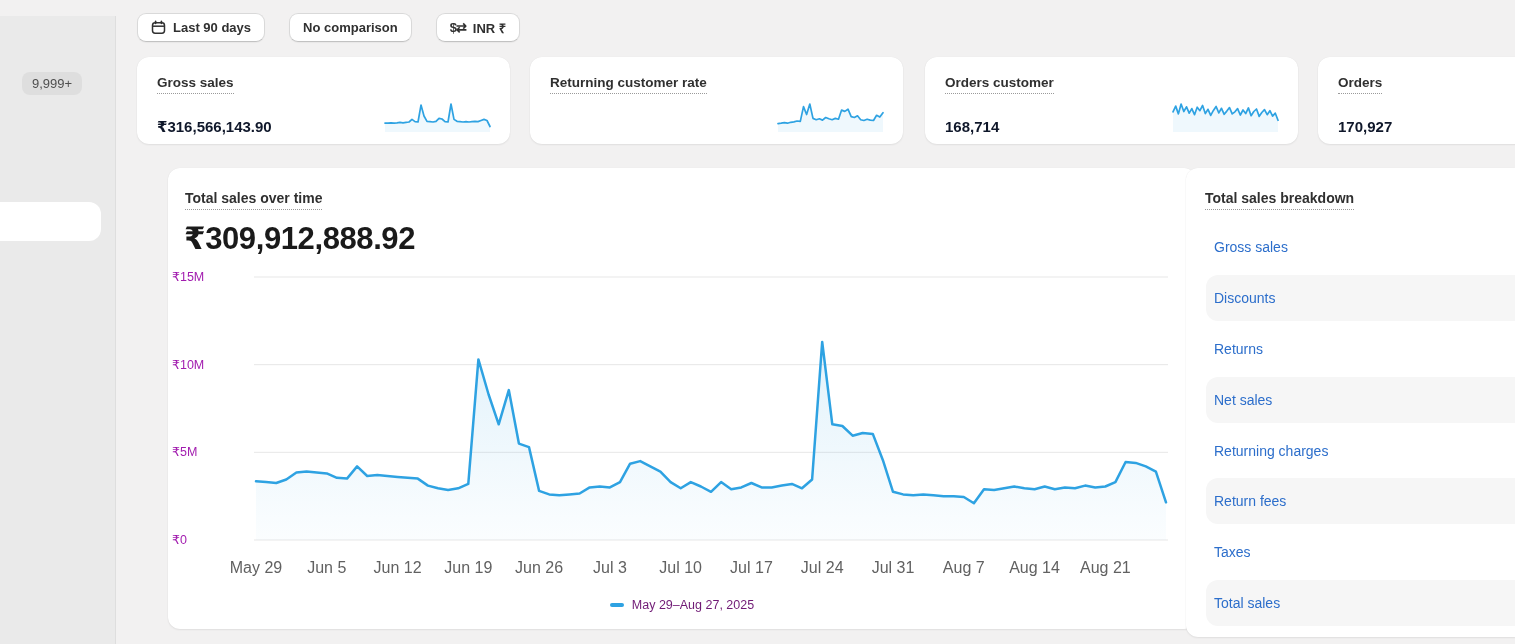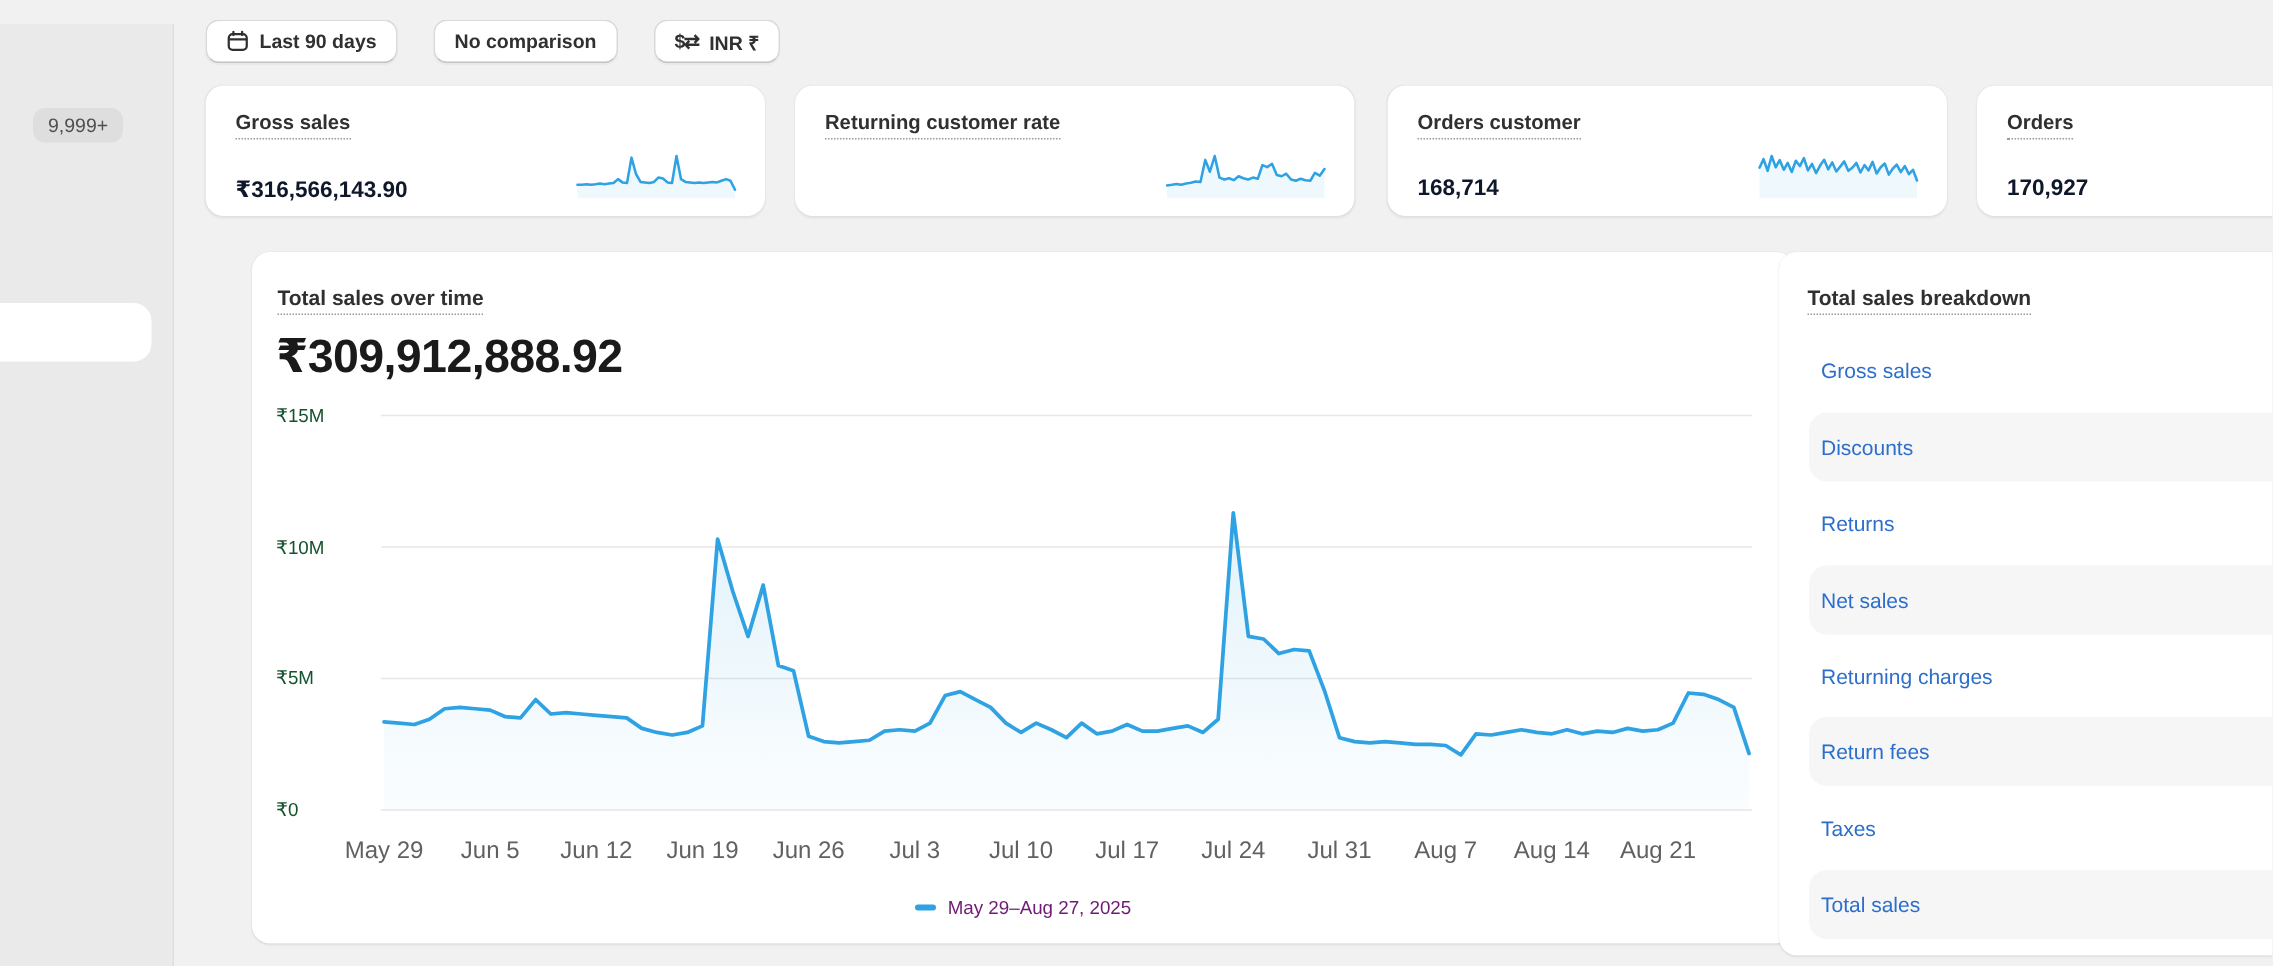--- a/index.html
+++ b/index.html
@@ -62,21 +62,21 @@
   .card-title {
     display: inline-block; margin: 22px 0 0 17px; font-size: 14px; font-weight: 650;
     color: #303030; border-bottom: 1px dotted #9a9a9a; padding-bottom: 3px;
   }
   .chart-big-value {
     margin: 10px 0 0 16px; font-size: 31px; font-weight: 700; letter-spacing: -0.4px; color: #1a1a1a;
   }
 
   .main-chart-svg { position: absolute; left: 86px; top: 92px; width: 914px; height: 300px; }
   .y-axis-label {
-    position: absolute; left: 16px; width: 64px; font-size: 12.5px; color: #14532d; height: 16px;
+    position: absolute; left: 4px; width: 64px; font-size: 12.5px; color: #a21caf; height: 16px;
   }
   .x-axis-row { position: absolute; left: 86px; top: 391px; width: 914px; height: 18px; }
   .x-axis-label {
     position: absolute; transform: translateX(-50%); font-size: 16px; color: #616161; white-space: nowrap;
   }
   .legend { position: absolute; left: 0; top: 430px; width: 100%; display: flex; justify-content: center; align-items: center; gap: 8px; }
   .legend-dash { width: 14px; height: 3.5px; border-radius: 2px; background: #2ea2e2; }
   .legend-label { font-size: 12.5px; color: #701a75; }
 
   

